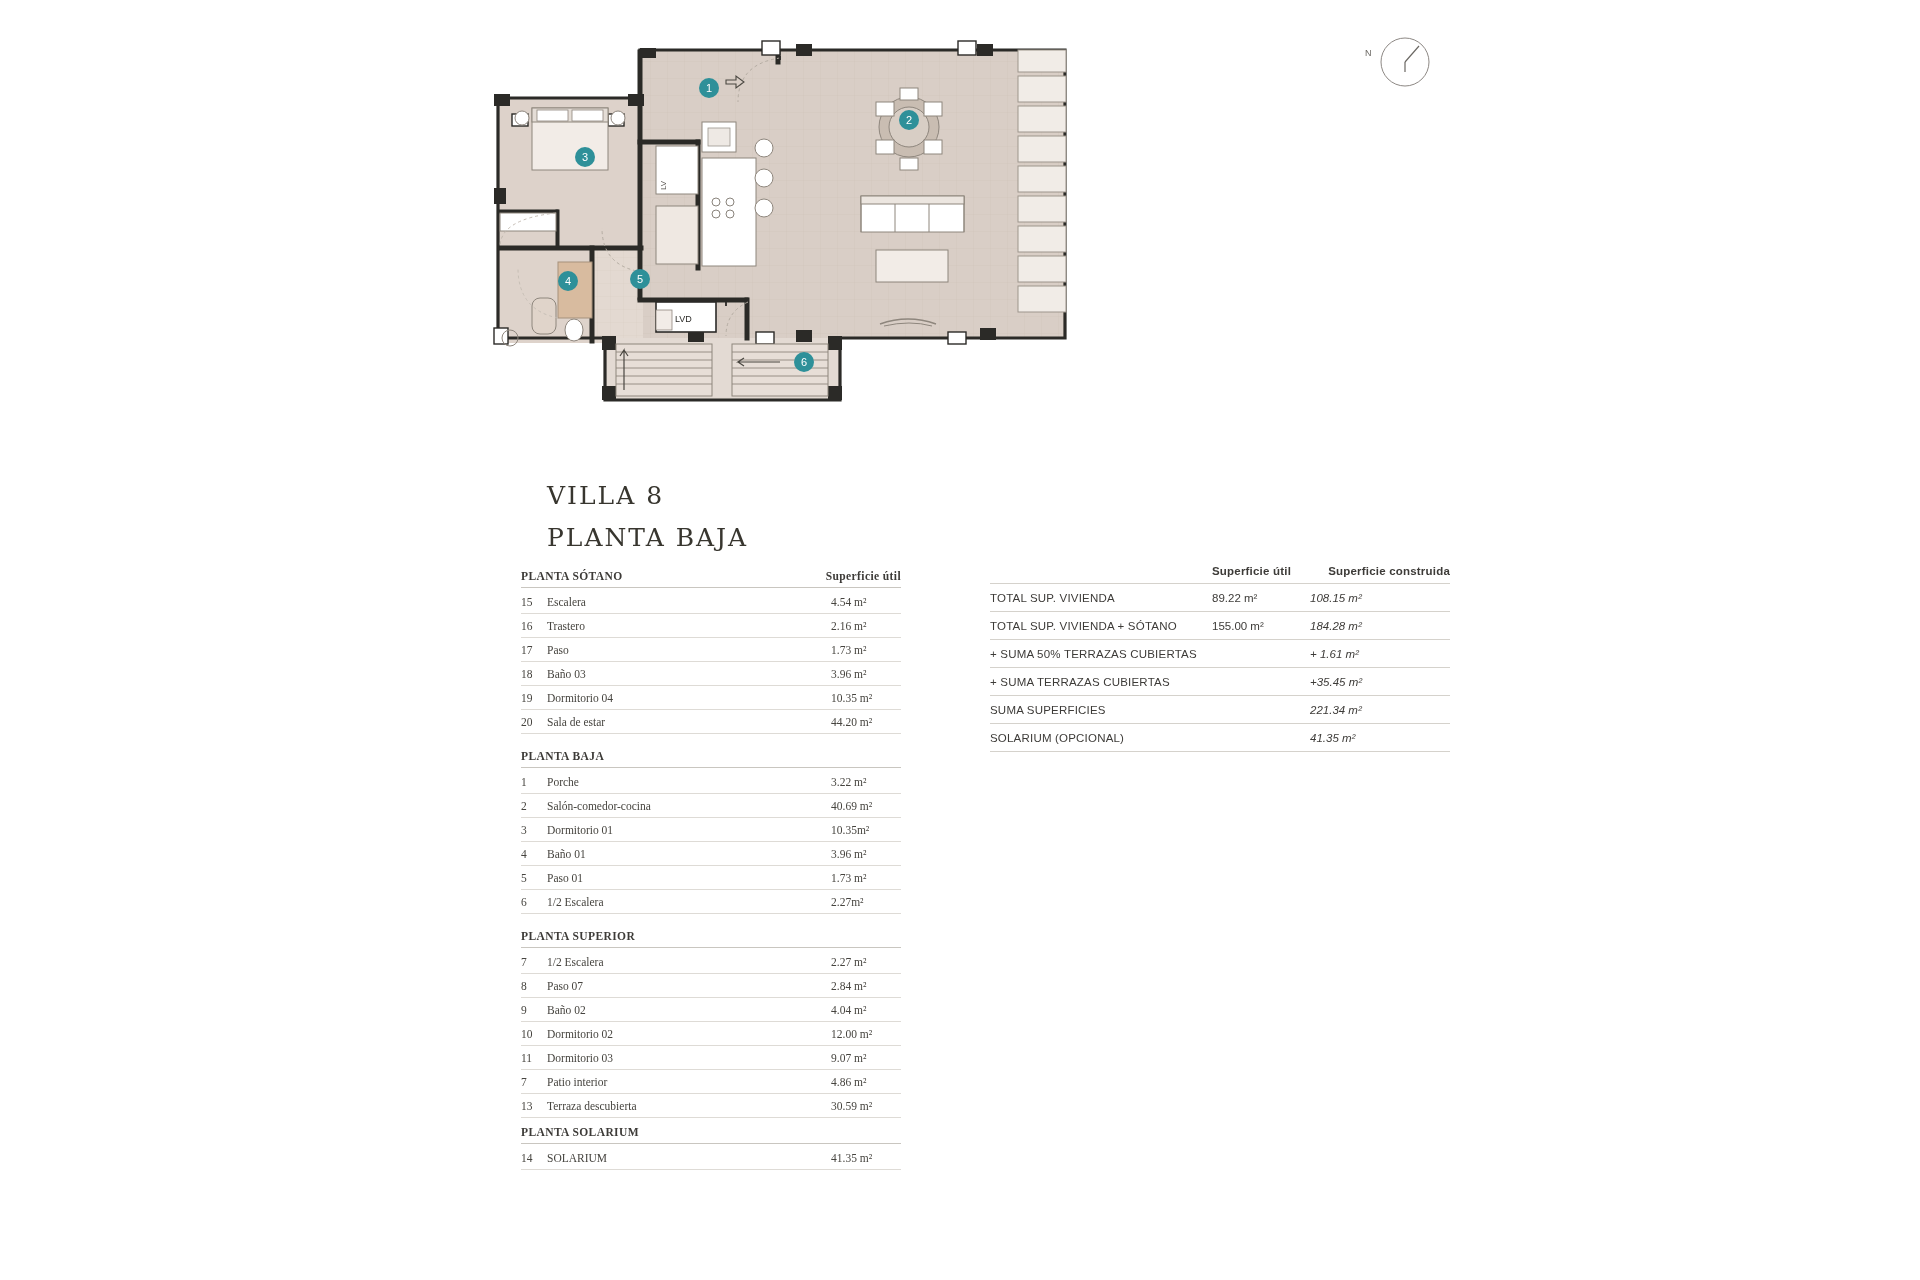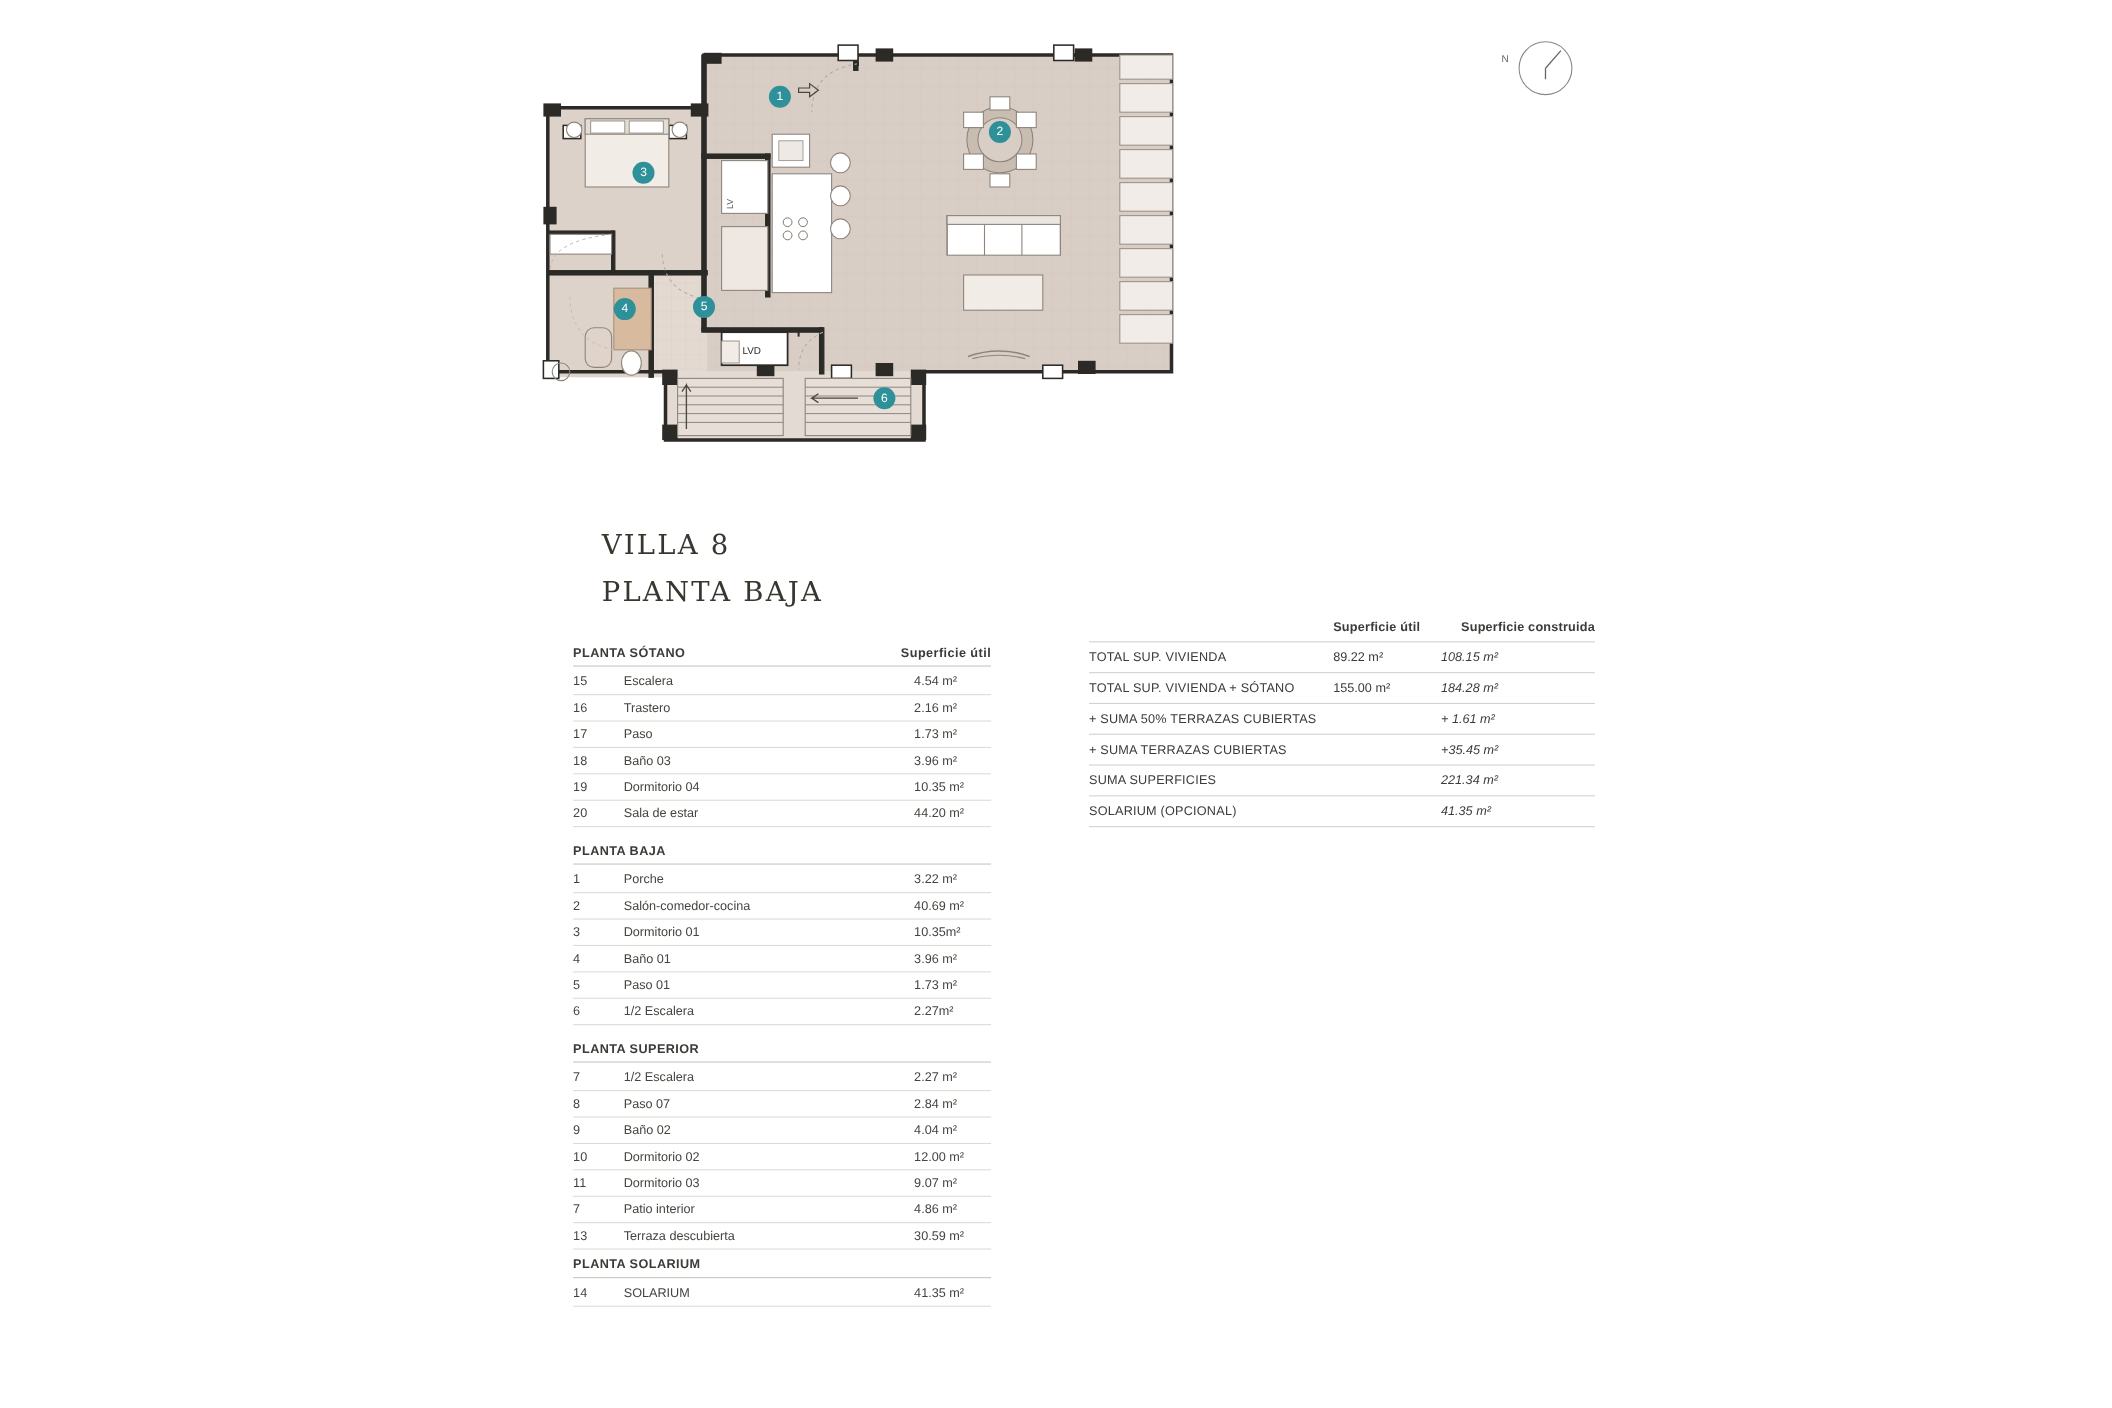--- a/index.html
+++ b/index.html
@@ -32,34 +32,33 @@
   
   #title {
     position:absolute; left:505px; top:475px;
     font-family:"DejaVu Serif", serif;
     font-size:25px; letter-spacing:2px; color:#38362f; line-height:42px;
     font-weight:400;
     margin-left:42px;
   }
 
   
-  #left-table { position:absolute; left:521px; top:588px; width:380px; }
+  #left-table { position:absolute; left:521px; top:570px; width:380px;font-family:Liberation Serif, serif; }
   .sec-head {
     display:flex; justify-content:space-between; align-items:flex-end;
     font-size:11.5px; font-weight:bold; letter-spacing:.4px;
     padding-bottom:5px; border-bottom:1px solid #c9c6c0;
     margin-bottom:2px;
   }
   .sec-head.first { margin-bottom:2px; }
   .sec-head .sup { font-weight:bold; }
   .row {
     display:flex; align-items:flex-end;
     font-size:11.5px; padding:6px 0 5px 0;
     border-bottom:1px solid #dedbd6;
-    gap:20px;
   }
   .row .num { width:26px; color:#46443f; }
   .row .nm { flex:1; color:#46443f; }
   .row .ar { width:70px; text-align:left; color:#46443f; }
   .sec-gap { height:16px; }
 
   
   #right-table { position:absolute; left:990px; top:565px; width:460px; }
   .rhead {
     display:flex; font-size:11.5px; font-weight:bold; letter-spacing:.2px;

